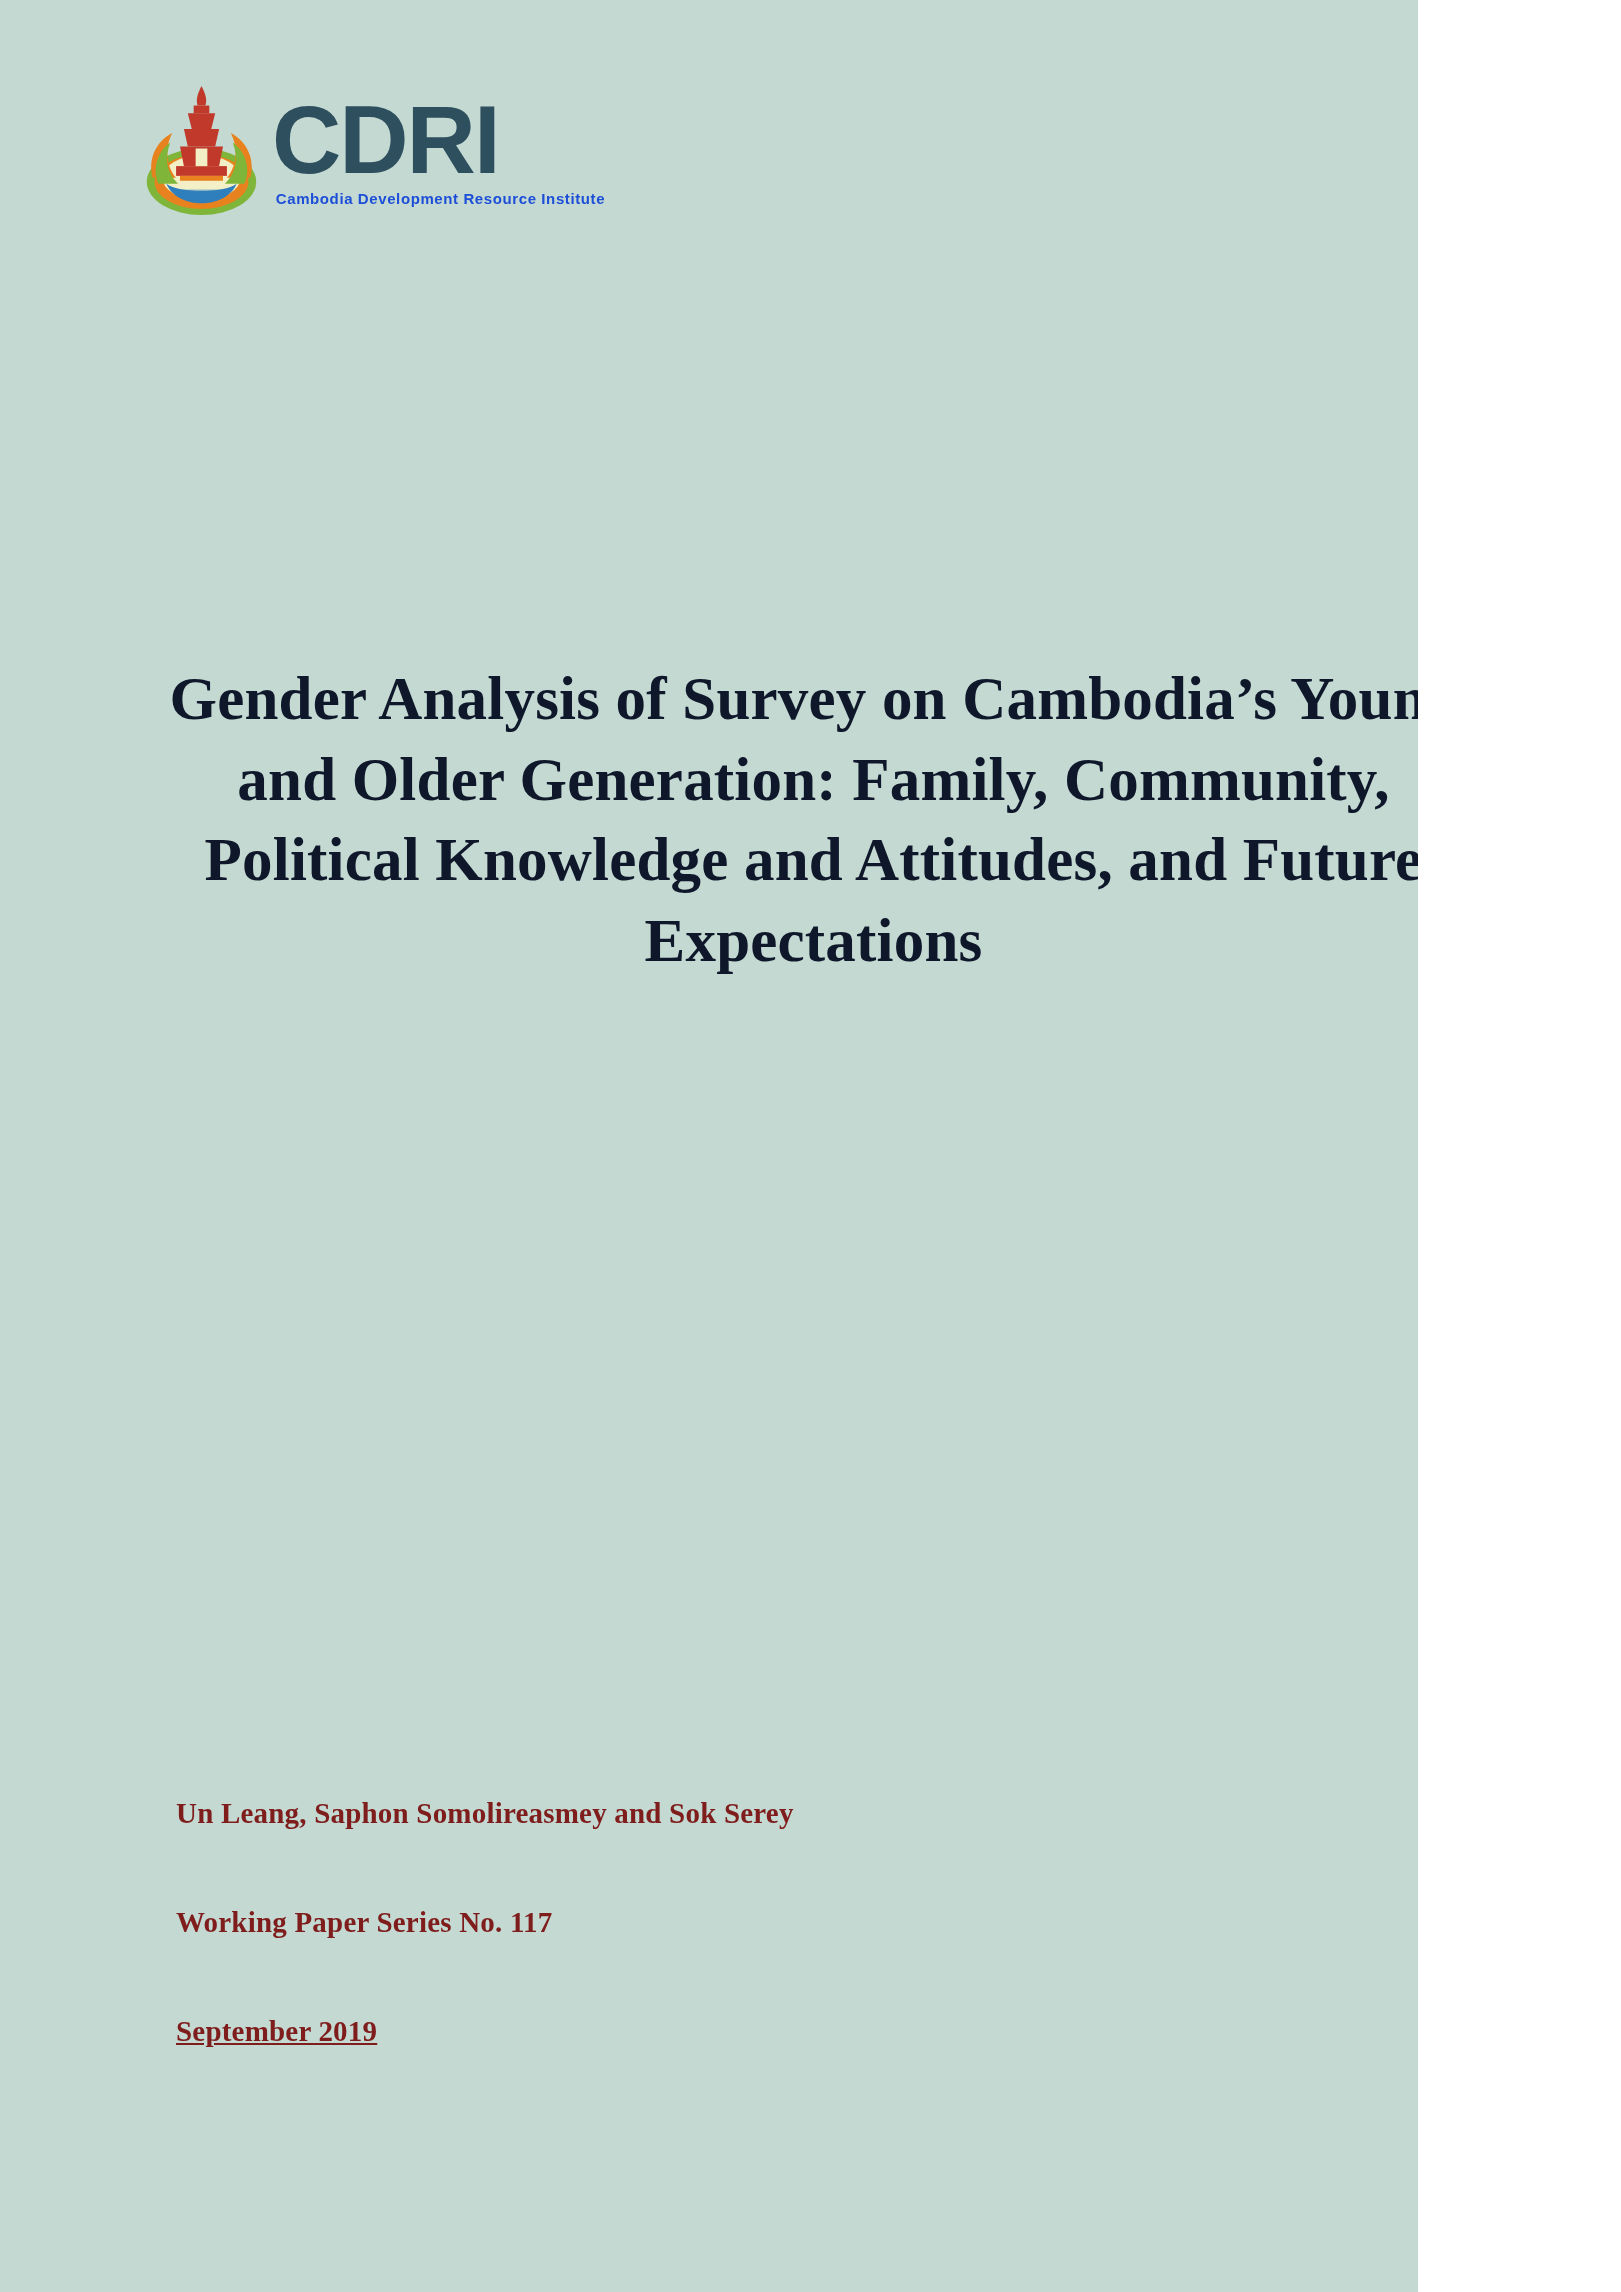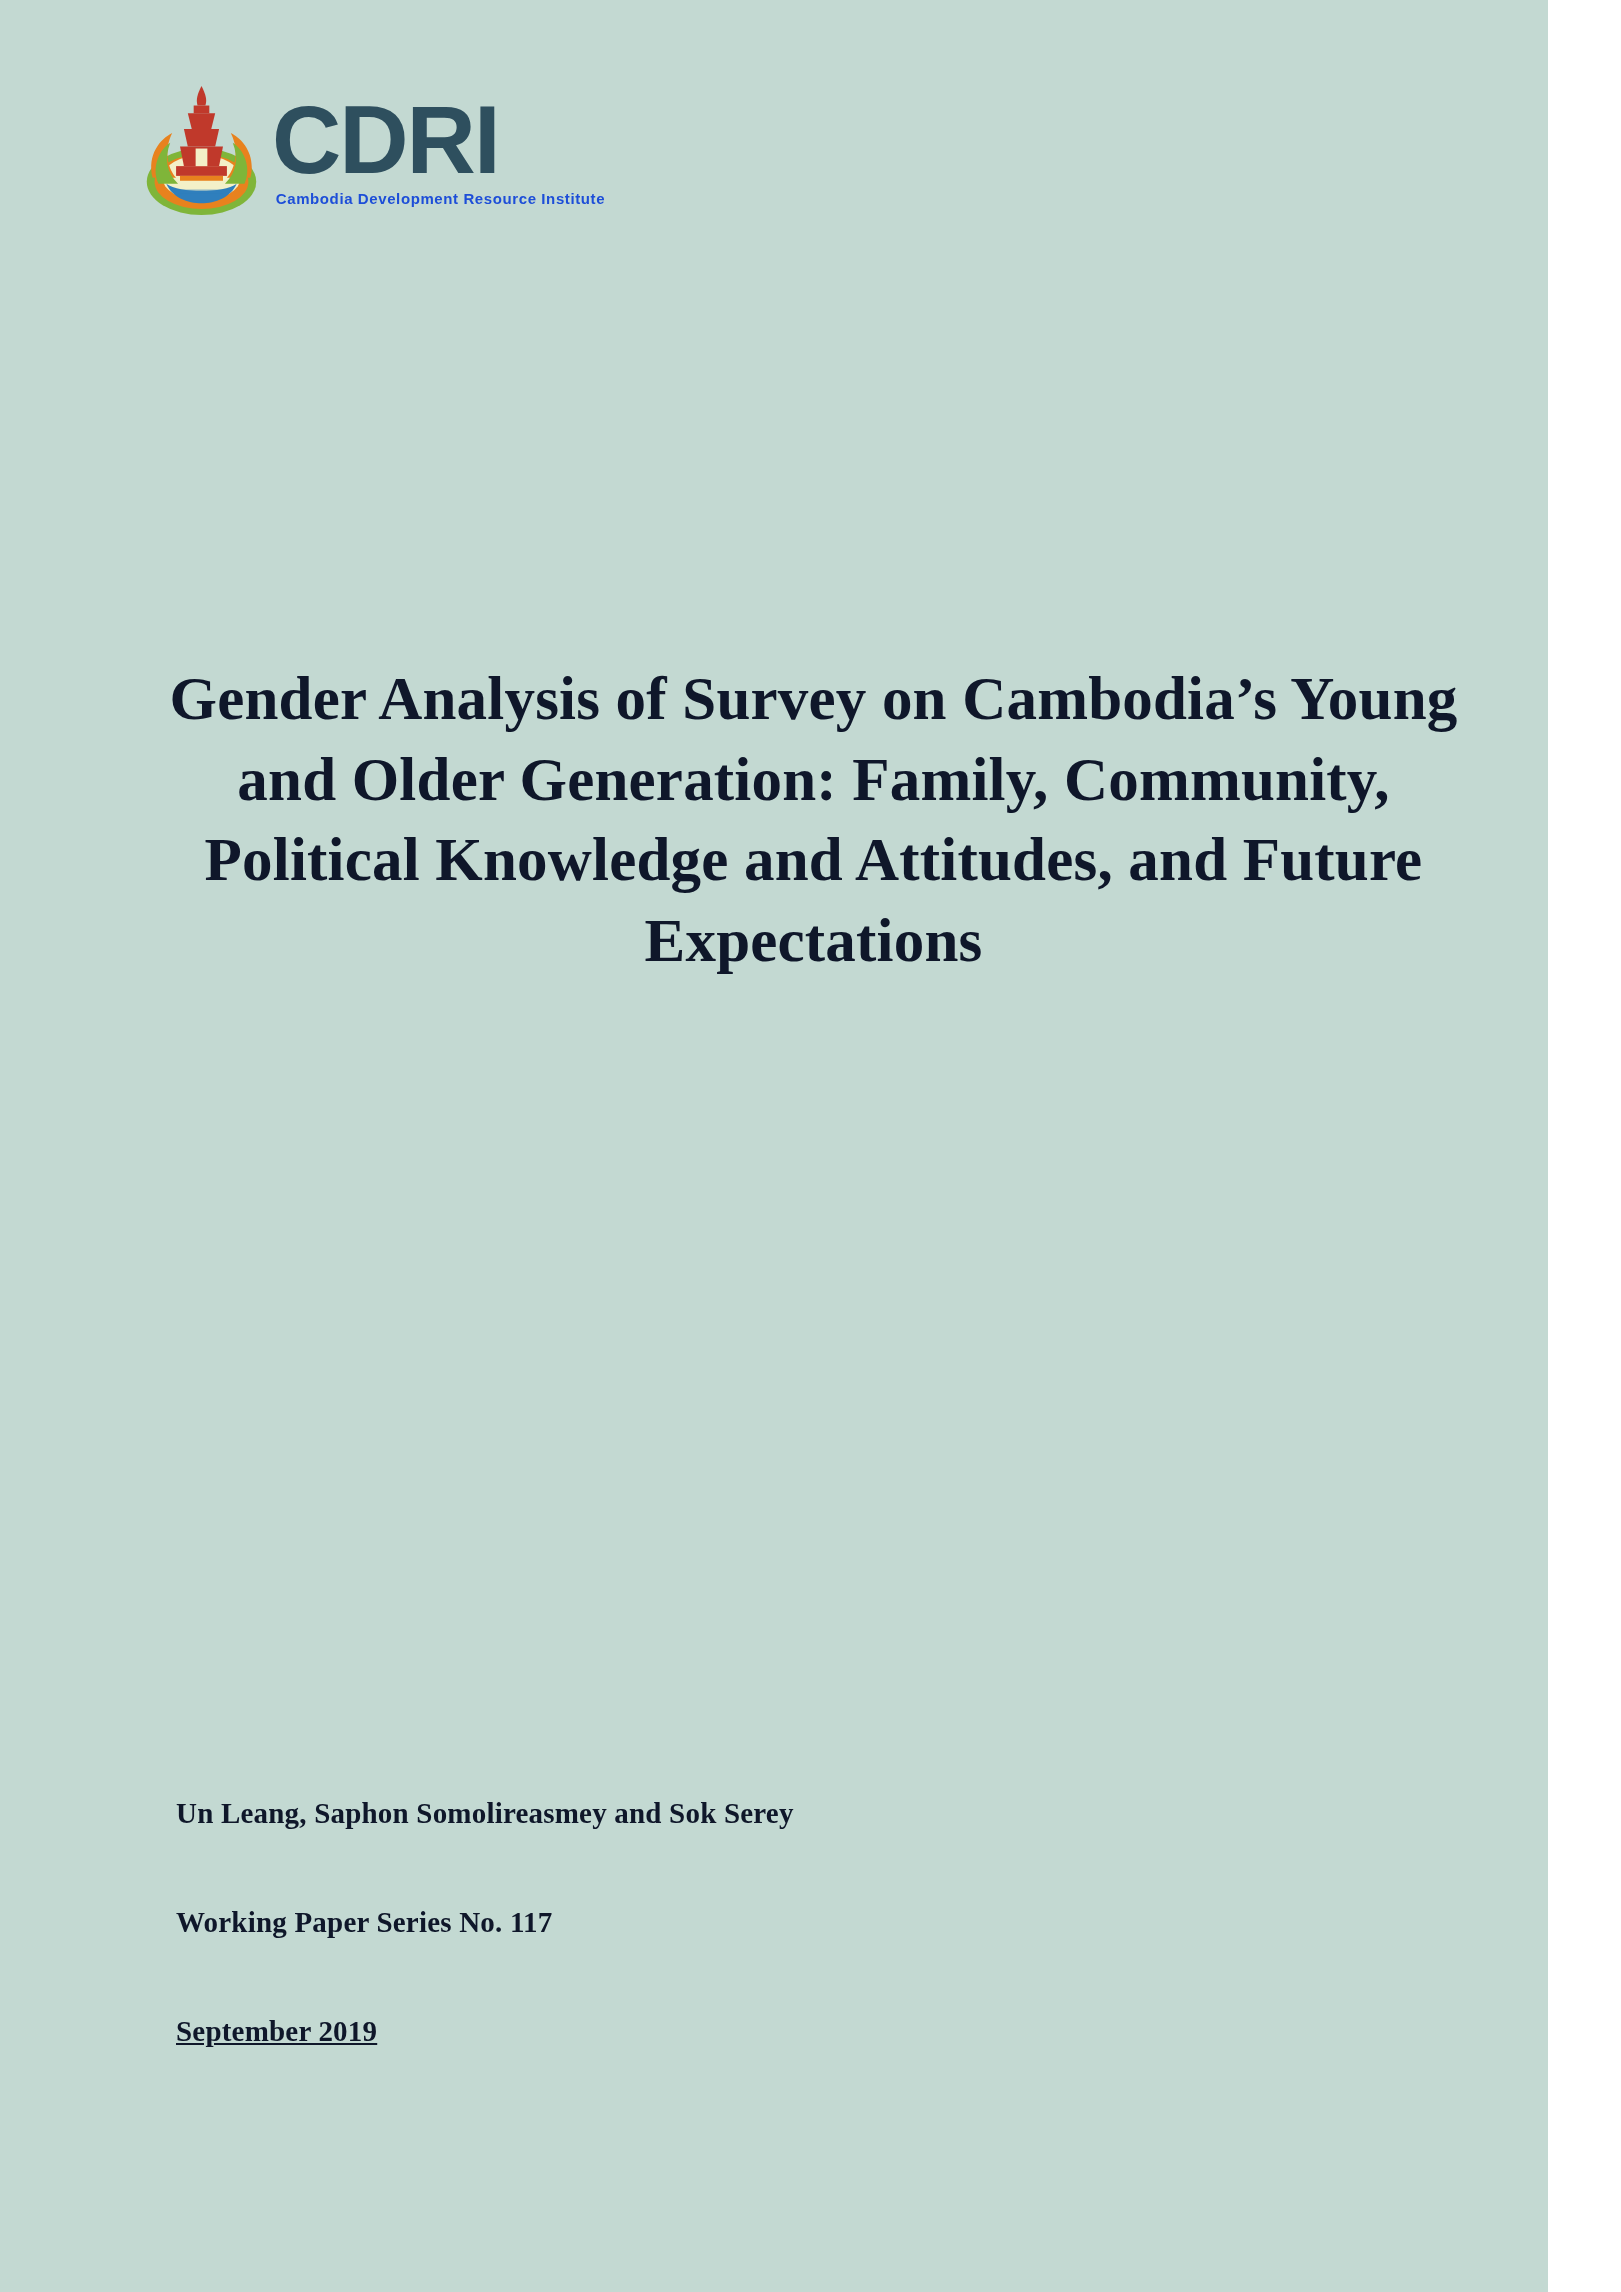--- a/index.html
+++ b/index.html
@@ -5,21 +5,21 @@
   html, body {
     margin: 0;
     padding: 0;
     background: #ffffff;
   }
   body {
     font-family: "Liberation Serif", serif;
   }
   .page {
     position: relative;
-    width: 1548px;
+    width: 1418px;
     height: 2293px;
     background: #c3d9d2;
     overflow: hidden;
     box-sizing: border-box;
   }
 
   
   .logo-block {
     position: absolute;
     left: 137px;
@@ -76,21 +76,21 @@
   .meta {
     position: absolute;
     left: 176px;
     top: 1797px;
     width: 1176px;
   }
   .meta-line {
     font-family: "Liberation Serif", serif;
     font-weight: bold;
     font-size: 29px;
-    color: #0f172a;
+    color: #7f1d1d;
     letter-spacing: 0.2px;
   }
   .meta-authors { margin-bottom: 0; }
   .meta-series  { margin-top: 76px; }
   .meta-date    { margin-top: 76px; text-decoration: underline; }
 </style>
 </head>
 <body>
 
 <div class="page">

